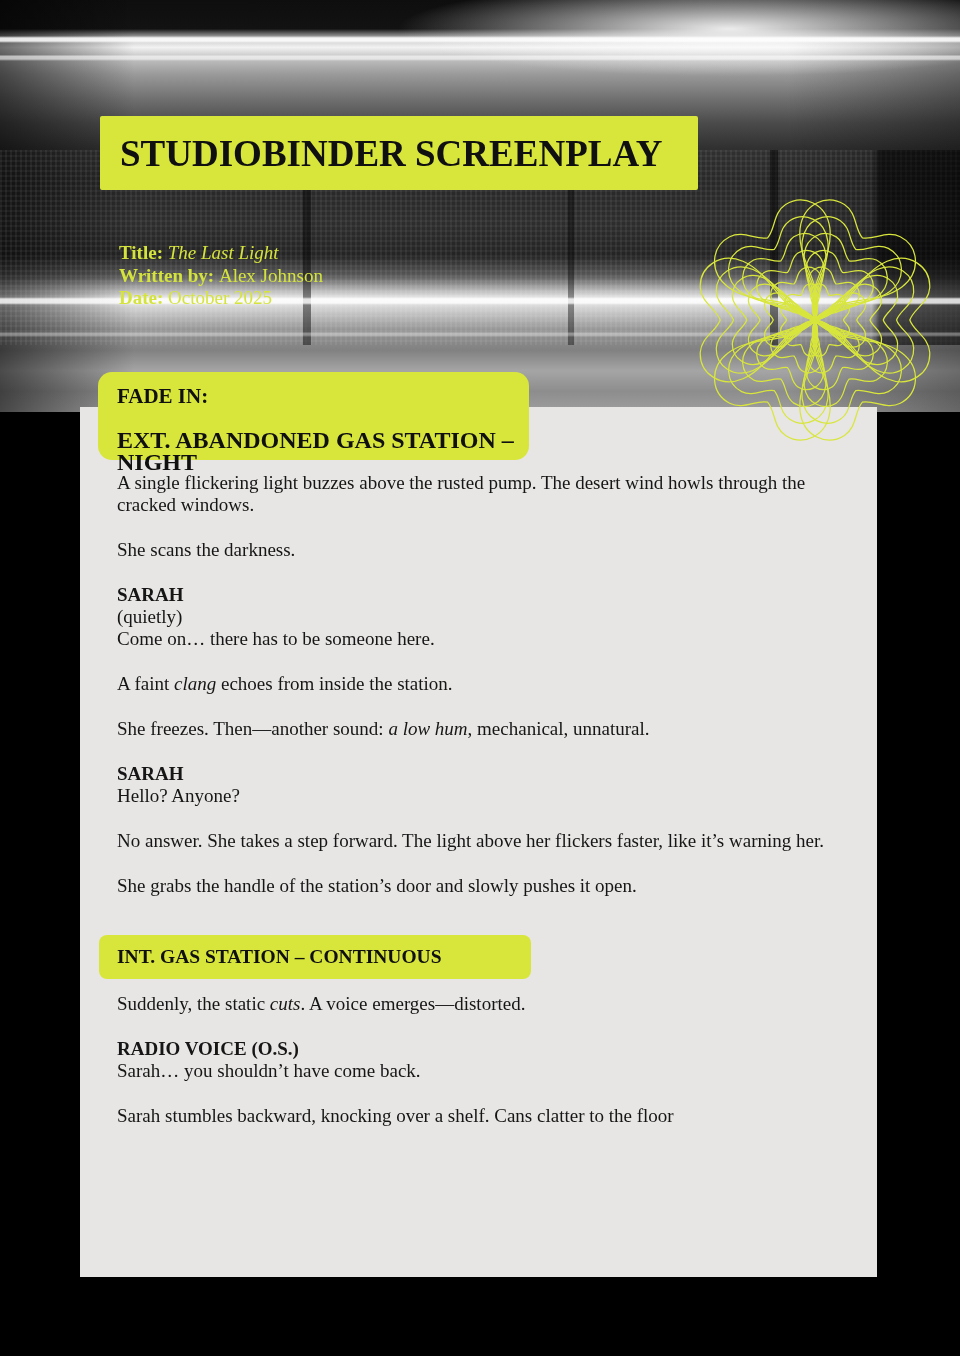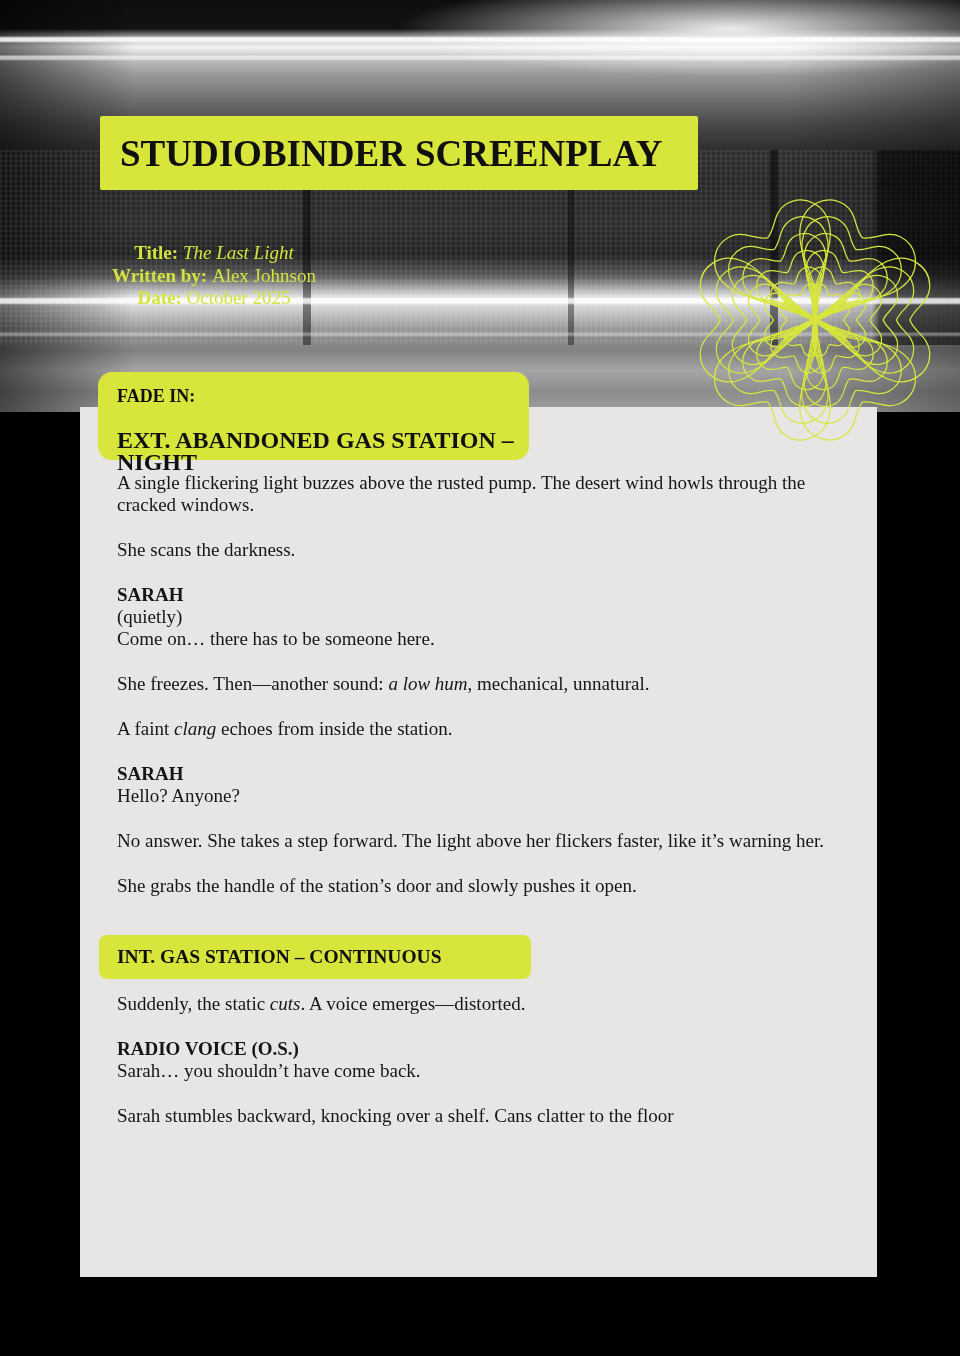--- a/index.html
+++ b/index.html
@@ -33,27 +33,27 @@
       rgba(255,255,255,.35) 333px 335px, transparent 337px);}
 
   .paper{position:absolute;left:80px;top:407px;width:797px;height:870px;background:#e7e6e4;}
 
   .flower{position:absolute;left:686px;top:192px;width:258px;height:256px;}
 
   .title-box{position:absolute;left:100px;top:116px;width:598px;height:74px;background:#d8e63c;
     border-radius:2px;display:flex;align-items:center;box-sizing:border-box;padding-left:20px;
     font-weight:bold;font-size:37px;color:#101010;}
 
-  .meta{position:absolute;left:112px;top:242px;font-size:19px;line-height:22.5px;color:#d5e43d;text-align:center;}
+  .meta{position:absolute;left:119px;top:242px;font-size:19px;line-height:22.5px;color:#d5e43d;}
   .meta .lbl{font-weight:bold;}
   .meta .val-italic{font-style:italic;}
 
   .fade-box{position:absolute;left:98px;top:372px;width:431px;height:88px;background:#d8e63c;
     border-radius:14px;box-sizing:border-box;padding:13px 0 0 19px;color:#101010;font-weight:bold;}
-  .fade-line{font-size:18px;line-height:22px;}
+  .fade-line{font-size:21px;line-height:22px;}
   .scene1{font-size:24px;line-height:22px;margin-top:22px;}
 
   .script{position:absolute;left:117px;top:472px;width:726px;font-size:19px;line-height:22px;color:#161616;}
   .para{margin:0 0 23px 0;}
   .scene-box{background:#d8e63c;border-radius:8px;width:432px;height:44px;margin:38px 0 14px -18px;
     box-sizing:border-box;padding-left:18px;display:flex;align-items:center;
     font-weight:bold;font-size:19.5px;color:#101010;}
 </style>
 </head>
 <body>
@@ -134,22 +134,22 @@
   </div>
 
   <div class="script">
       <div class="para"><span>A single flickering light buzzes above the rusted pump. The desert wind howls through the cracked windows.</span></div>
       <div class="para"><span>She scans the darkness.</span></div>
       <div class="para">
         <div><span style="font-weight: bold;">SARAH</span></div>
         <div><span>(quietly)</span></div>
         <div><span>Come on… there has to be someone here.</span></div>
       </div>
+      <div class="para"><span>A faint </span><span style="font-style: italic;">clang</span><span> echoes from inside the station.</span></div>
       <div class="para"><span>She freezes. Then—another sound: </span><span style="font-style: italic;">a low hum</span><span>, mechanical, unnatural.</span></div>
-      <div class="para"><span>A faint </span><span style="font-style: italic;">clang</span><span> echoes from inside the station.</span></div>
       <div class="para">
         <div><span style="font-weight: bold;">SARAH</span></div>
         <div><span>Hello? Anyone?</span></div>
       </div>
       <div class="para"><span>No answer. She takes a step forward. The light above her flickers faster, like it’s warning her.</span></div>
       <div class="para"><span>She grabs the handle of the station’s door and slowly pushes it open.</span></div>
       <div class="scene-box">
         <span style="font-weight: bold;">INT. GAS STATION – CONTINUOUS</span>
       </div>
       <div class="para"><span>Suddenly, the static </span><span style="font-style: italic;">cuts</span><span>. A voice emerges—distorted.</span></div>

